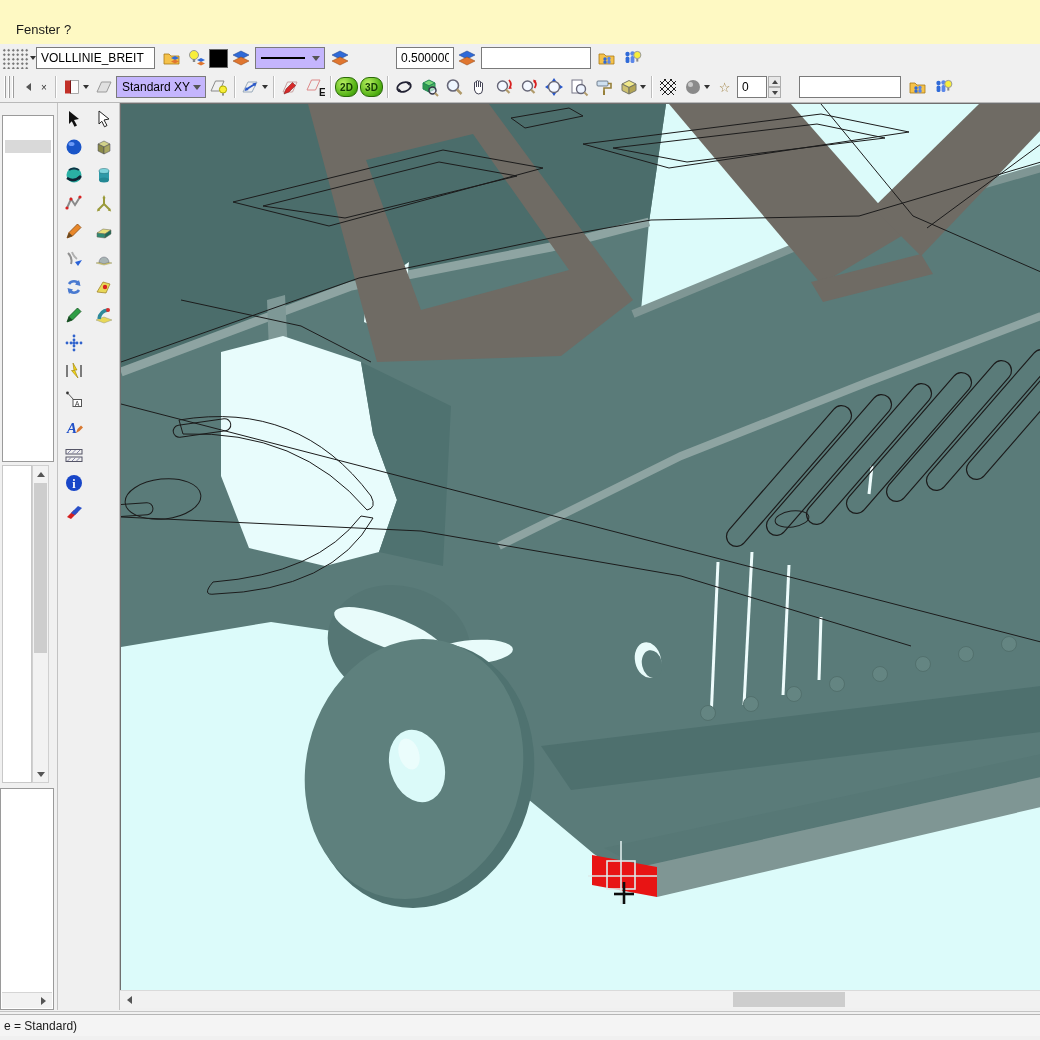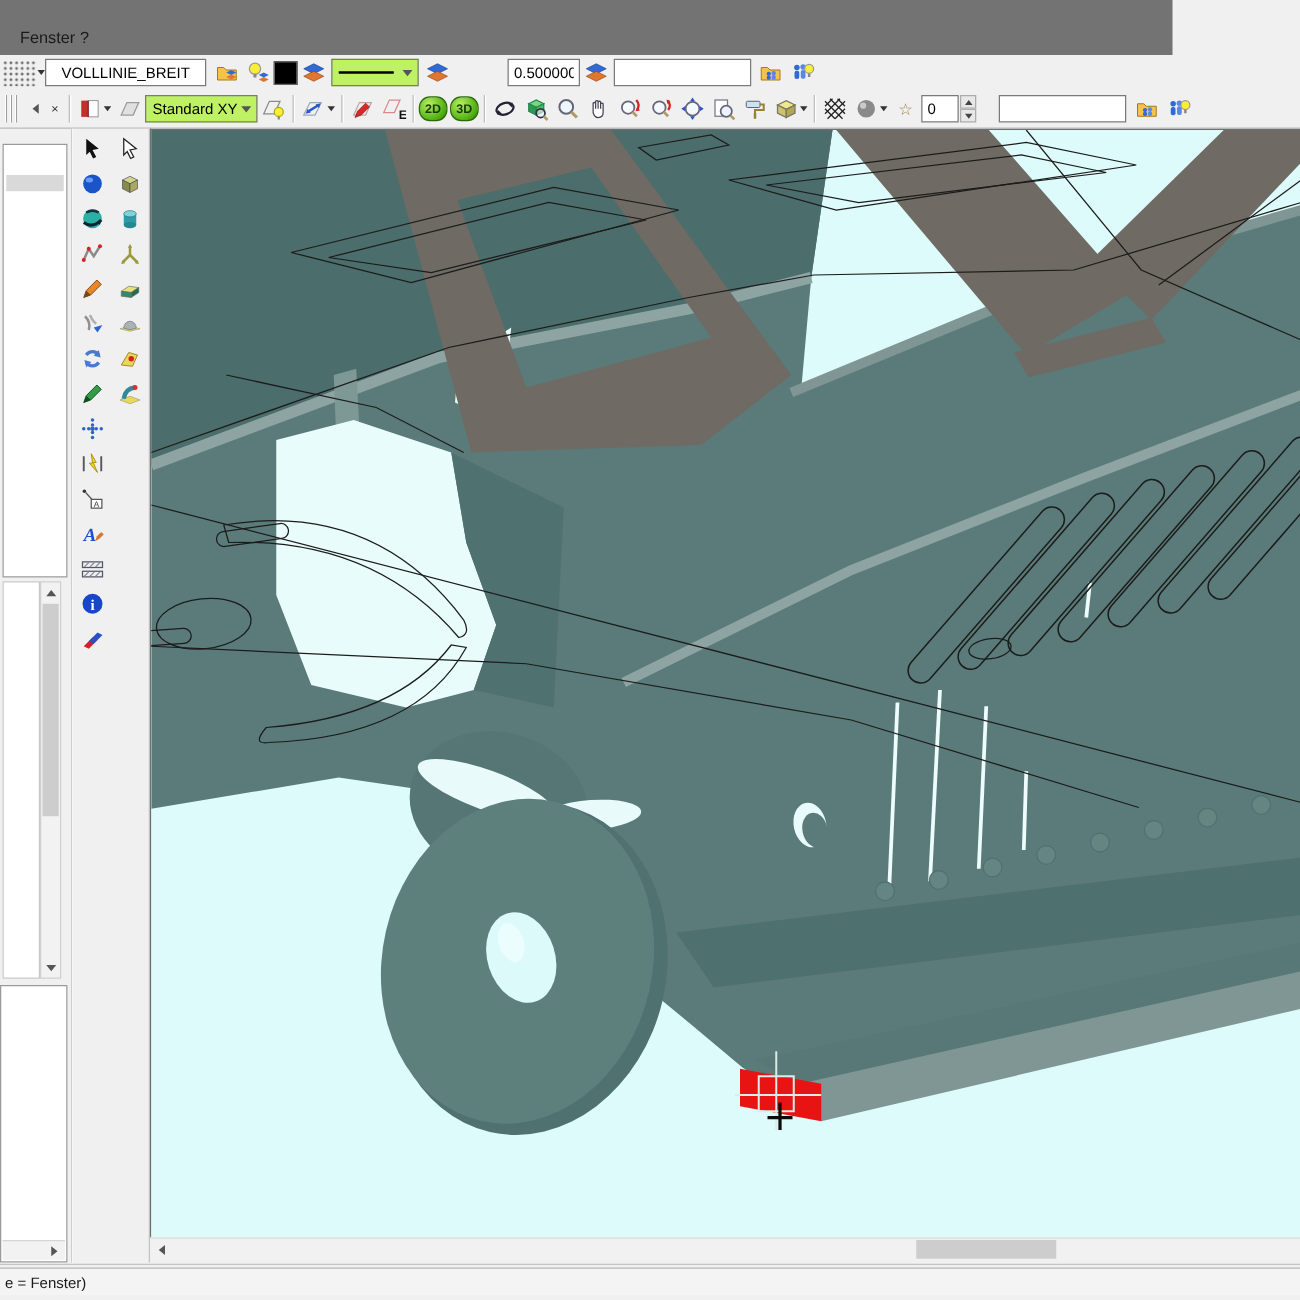--- a/index.html
+++ b/index.html
@@ -1,35 +1,35 @@
 <!DOCTYPE html>
 <html style="--chrome: #f0f0f0; --vp_bg: #dcfbfa; --model: #5a7b79; --model_dark: #4b6d6b; --frame: #6f6b64; --rail: #7f9694; --sel: #e81414; --wire: #1c1c1c;"><head>
 <meta charset="utf-8">
 <style>
   * { margin:0; padding:0; box-sizing:border-box; }
   html,body { width:1040px; height:1040px; overflow:hidden;
     font-family:"Liberation Sans", sans-serif; background:var(--chrome,#f0f0f0); }
   .abs { position:absolute; }
 
   
-  #menubar { left:0; top:0; width:938px; height:44px; background:#737373;text-align:center; }
+  #menubar { left:0; top:0; width:1040px; height:44px; background:#fef9c3;text-align:center; }
   .menuitem { position:absolute; top:22px; font-size:13px; color:#1a1a1a; }
 
   
   #toolbar-line { left:0; top:44px; width:1040px; height:28px; background:var(--chrome);
     display:flex; align-items:center; }
   #toolbar-view { left:0; top:72px; width:1040px; height:31px; background:var(--chrome);
     display:flex; align-items:center; border-bottom:1px solid #b9b9b9; }
   .tbico { width:25px; height:24px; display:inline-flex; align-items:center; justify-content:center; flex:none; }
   .tbico svg { display:block; }
   .dd { width:0; height:0; border-left:3.5px solid transparent; border-right:3.5px solid transparent;
     border-top:4px solid #333; margin-left:1px; flex:none; }
   .tbinput { height:22px; border:1px solid #7a7a7a; background:#fff; font-family:"Liberation Sans",sans-serif;
     font-size:12px; padding:0 4px; flex:none; }
-  .tbselect { height:22px; border:1px solid #7a7a7a; background:#bef264; display:inline-flex; align-items:center;
+  .tbselect { height:22px; border:1px solid #7a7a7a; background:#c4b5fd; display:inline-flex; align-items:center;
     font-size:12px; padding-left:5px; position:relative; flex:none; }
   .tbselect .chev { position:absolute; right:4px; width:0; height:0; border-left:4px solid transparent;
     border-right:4px solid transparent; border-top:5px solid #555; }
   .linesample { width:44px; height:2px; background:#000; }
   .swatch { width:19px; height:19px; border:1px solid #666; flex:none; }
   .vsep { width:1px; height:22px; background:#bdbdbd; margin:0 3px; flex:none; box-shadow:1px 0 0 #fff; }
   .grip { width:10px; height:22px; margin:0 6px 0 4px; flex:none;
     background:repeating-linear-gradient(90deg,#fff 0 1px,#9d9d9d 1px 2px,transparent 2px 4px); }
   .mini { width:14px; height:14px; border:1px solid transparent; background:transparent; font-size:10px;
     color:#333; display:inline-flex; align-items:center; justify-content:center; flex:none; margin:0 1px; }
@@ -90,21 +90,21 @@
 <div class="abs" id="menubar">
   <span class="menuitem" style="left:16px">Fenster</span>
   <span class="menuitem" style="left:64px">?</span>
 </div>
 
 <div class="abs" id="toolbar-line">
     <div style="display: inline-flex; align-items: center; flex: 0 0 auto;">
       <div class="gridhandle"></div>
       <span class="dd"></span>
     </div>
-    <input class="tbinput" value="VOLLLINIE_BREIT" style="width: 129px; text-align: center;">
+    <input class="tbinput" value="VOLLLINIE_BREIT" style="width: 119px;">
     <span style="width: 4px; flex: 0 0 auto;"></span>
     <span class="tbico">
       <svg width="20" height="20" viewBox="0 0 20 20" xmlns="http://www.w3.org/2000/svg">
         <path d="M2,6 L2,16 L17,16 L17,8 L9,8 L7,6 Z" fill="#f5c24a" stroke="#a87818" stroke-width="0.8"></path>
         <polygon points="9,10 13,8 17,10 13,12" fill="#2f6ad8"></polygon>
         <polygon points="9,13.5 13,11.5 17,13.5 13,15.5" fill="#e0762f"></polygon>
       </svg>
     </span>
     <span class="tbico">
       <svg width="20" height="20" viewBox="0 0 20 20" xmlns="http://www.w3.org/2000/svg">
@@ -660,14 +660,14 @@
 </div>
 
 <div class="abs" id="hscroll">
   <div id="hleft">
       <div class="tri-lf"></div>
     </div>
   <div id="hthumb"></div>
 </div>
 
 <div class="abs" id="statusbar">
-  <div class="inner"><span>e = Fenster)</span></div>
+  <div class="inner"><span>e = Standard)</span></div>
 </div>
 
 </body></html>

